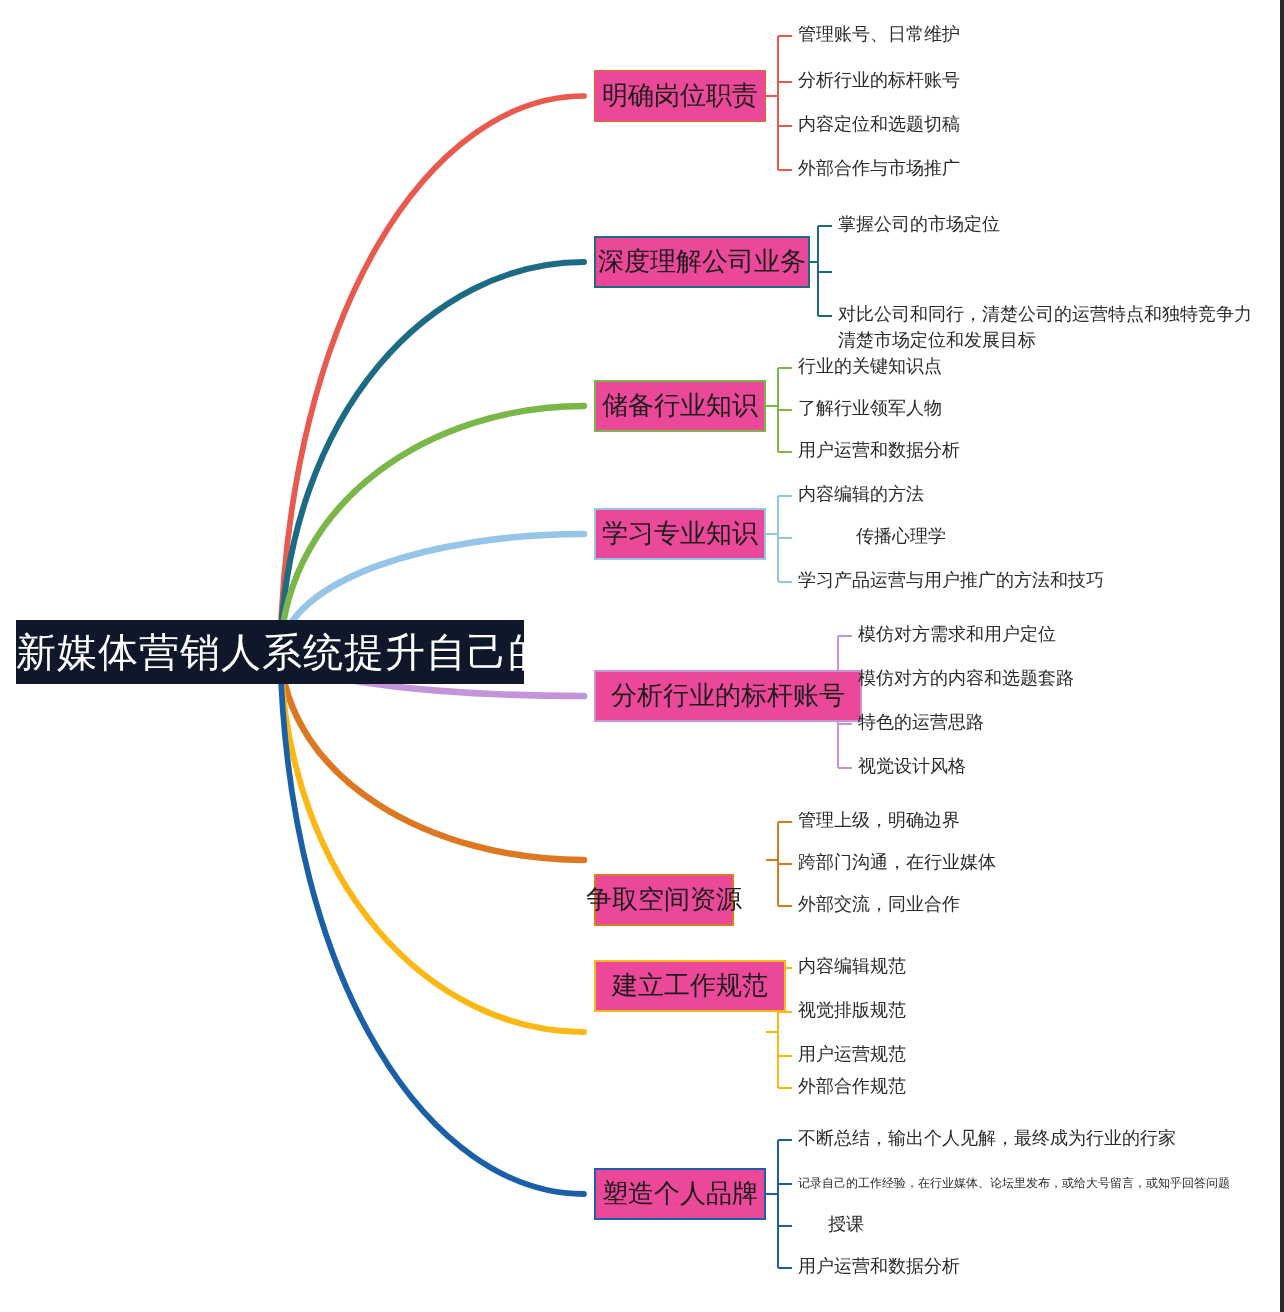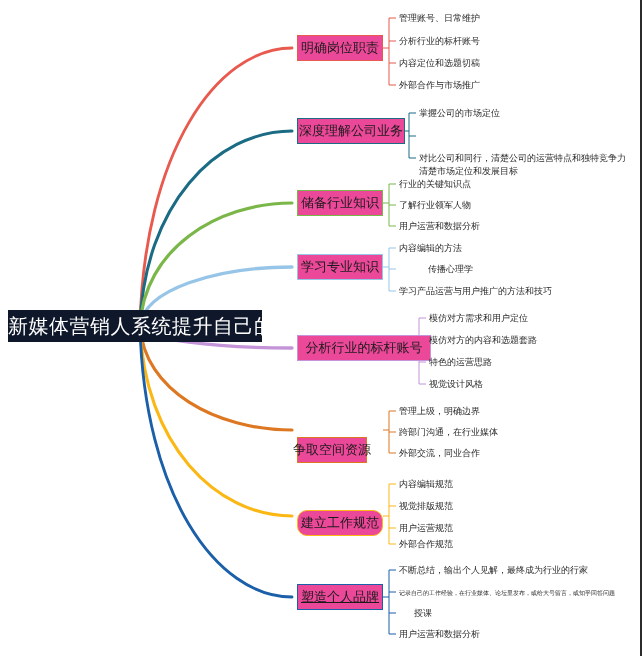--- a/index.html
+++ b/index.html
@@ -167,28 +167,28 @@
       <div class="leaf" style="left: 429px; top: 318px;">模仿对方需求和用户定位</div>
       <div class="leaf" style="left: 429px; top: 340px;">模仿对方的内容和选题套路</div>
       <div class="leaf" style="left: 429px; top: 362px;">特色的运营思路</div>
       <div class="leaf" style="left: 429px; top: 384px;">视觉设计风格</div>
       <div class="node-branch" style="left: 297px; top: 417px; width: 70px; border-color: rgb(221, 119, 34); margin-top: 20px;">
         <span>争取空间资源</span>
       </div>
       <div class="leaf" style="left: 399px; top: 411px;">管理上级，明确边界</div>
       <div class="leaf" style="left: 399px; top: 432px;">跨部门沟通，在行业媒体</div>
       <div class="leaf" style="left: 399px; top: 453px;">外部交流，同业合作</div>
-      <div class="node-branch" style="left: 297px; top: 510px; width: 86px; border-color: rgb(251, 183, 19); border-radius: 10px;">
+      <div class="node-branch" style="left: 297px; top: 480px; width: 96px; border-color: rgb(251, 183, 19);">
         <span>建立工作规范</span>
       </div>
       <div class="leaf" style="left: 399px; top: 484px;">内容编辑规范</div>
       <div class="leaf" style="left: 399px; top: 506px;">视觉排版规范</div>
       <div class="leaf" style="left: 399px; top: 528px;">用户运营规范</div>
       <div class="leaf" style="left: 399px; top: 544px;">外部合作规范</div>
-      <div class="node-branch" style="left: 297px; top: 584px; width: 86px; border-color: rgb(26, 95, 168); text-decoration: underline;">
+      <div class="node-branch" style="left: 297px; top: 584px; width: 86px; border-color: rgb(26, 95, 168);">
         <span>塑造个人品牌</span>
       </div>
       <div class="leaf" style="left: 399px; top: 570px;">不断总结，输出个人见解，最终成为行业的行家</div>
       <div class="leaf tiny" style="left: 399px; top: 592px;">记录自己的工作经验，在行业媒体、论坛里发布，或给大号留言，或知乎回答问题</div>
       <div class="leaf" style="left: 414px; top: 613px;">授课</div>
       <div class="leaf" style="left: 399px; top: 634px;">用户运营和数据分析</div>
     </div>
 
 </div>
 

